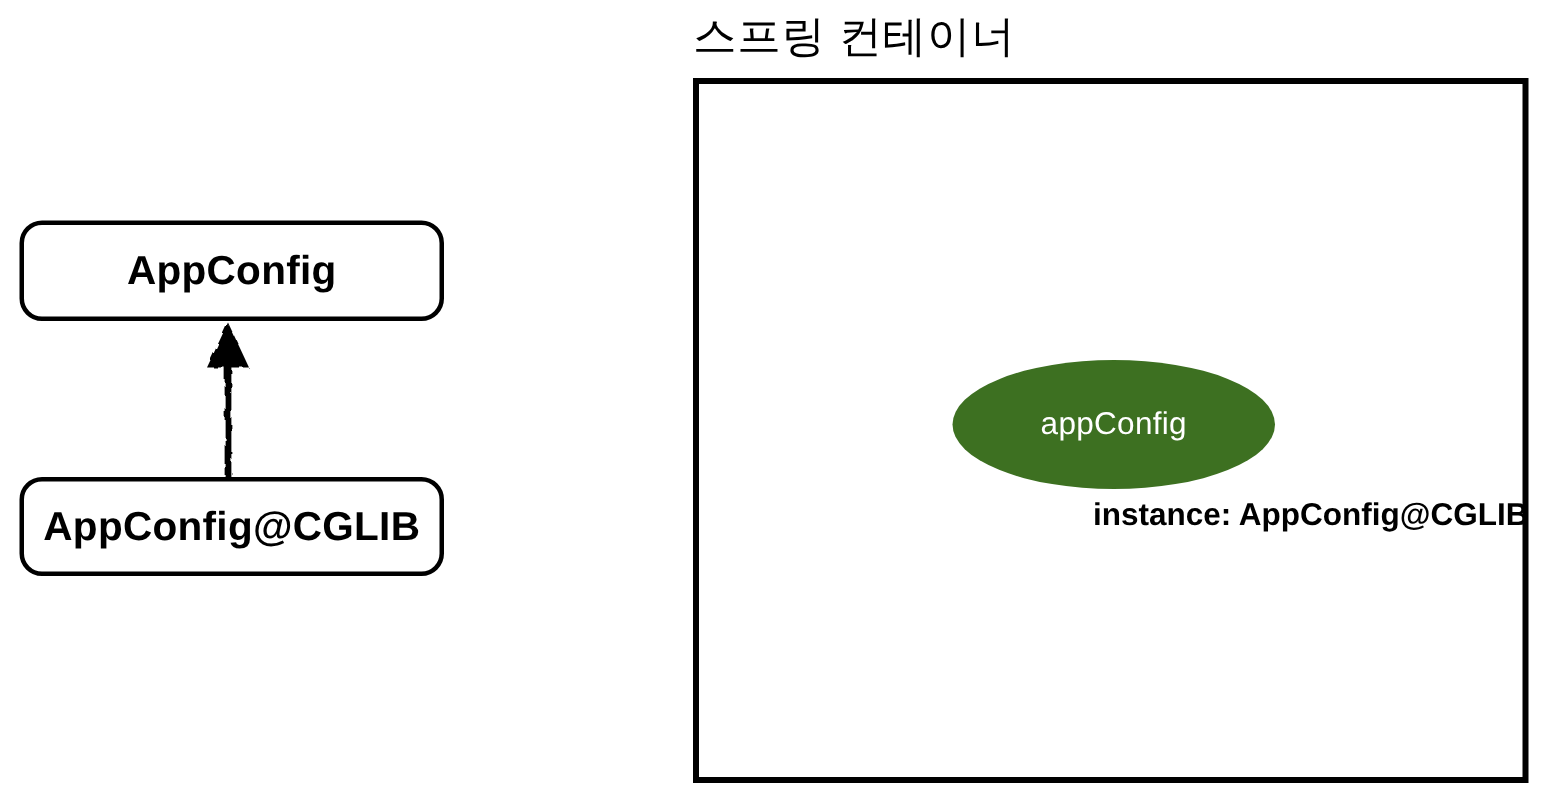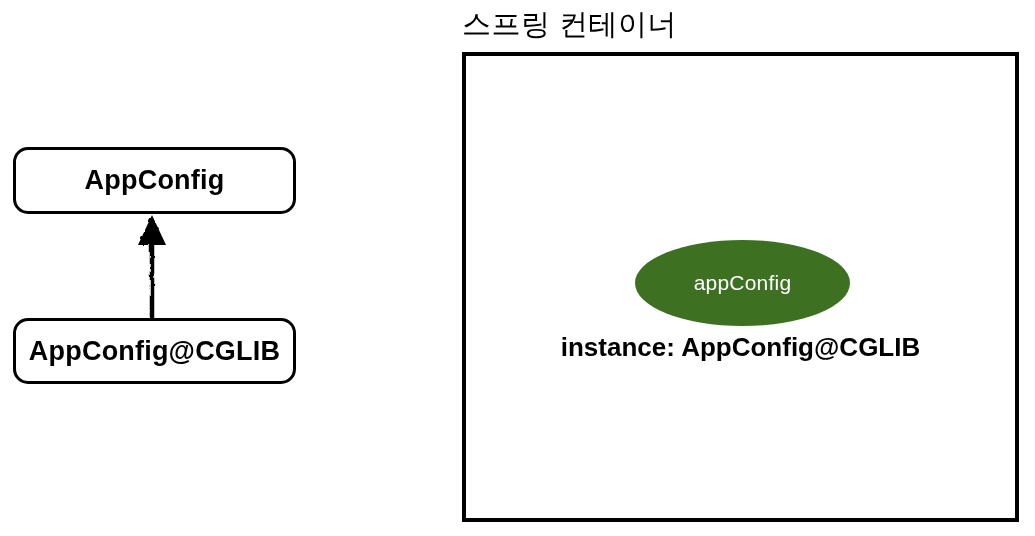--- a/index.html
+++ b/index.html
@@ -76,22 +76,22 @@
     color: #ffffff;
     font-size: 21px;
     font-weight: 500;
     letter-spacing: 0.2px;
   }
   .instance-label {
     position: absolute;
     left: 462px;
     top: 332px;
     width: 557px;
-    text-align: center;
-    font-size: 26px;
+    text-align: right;
+    font-size: 21px;
     font-weight: 700;
   }
 </style>
 </head>
 <body>
 
 <div class="class-box parent">
   <span>AppConfig</span>
 </div>
 

